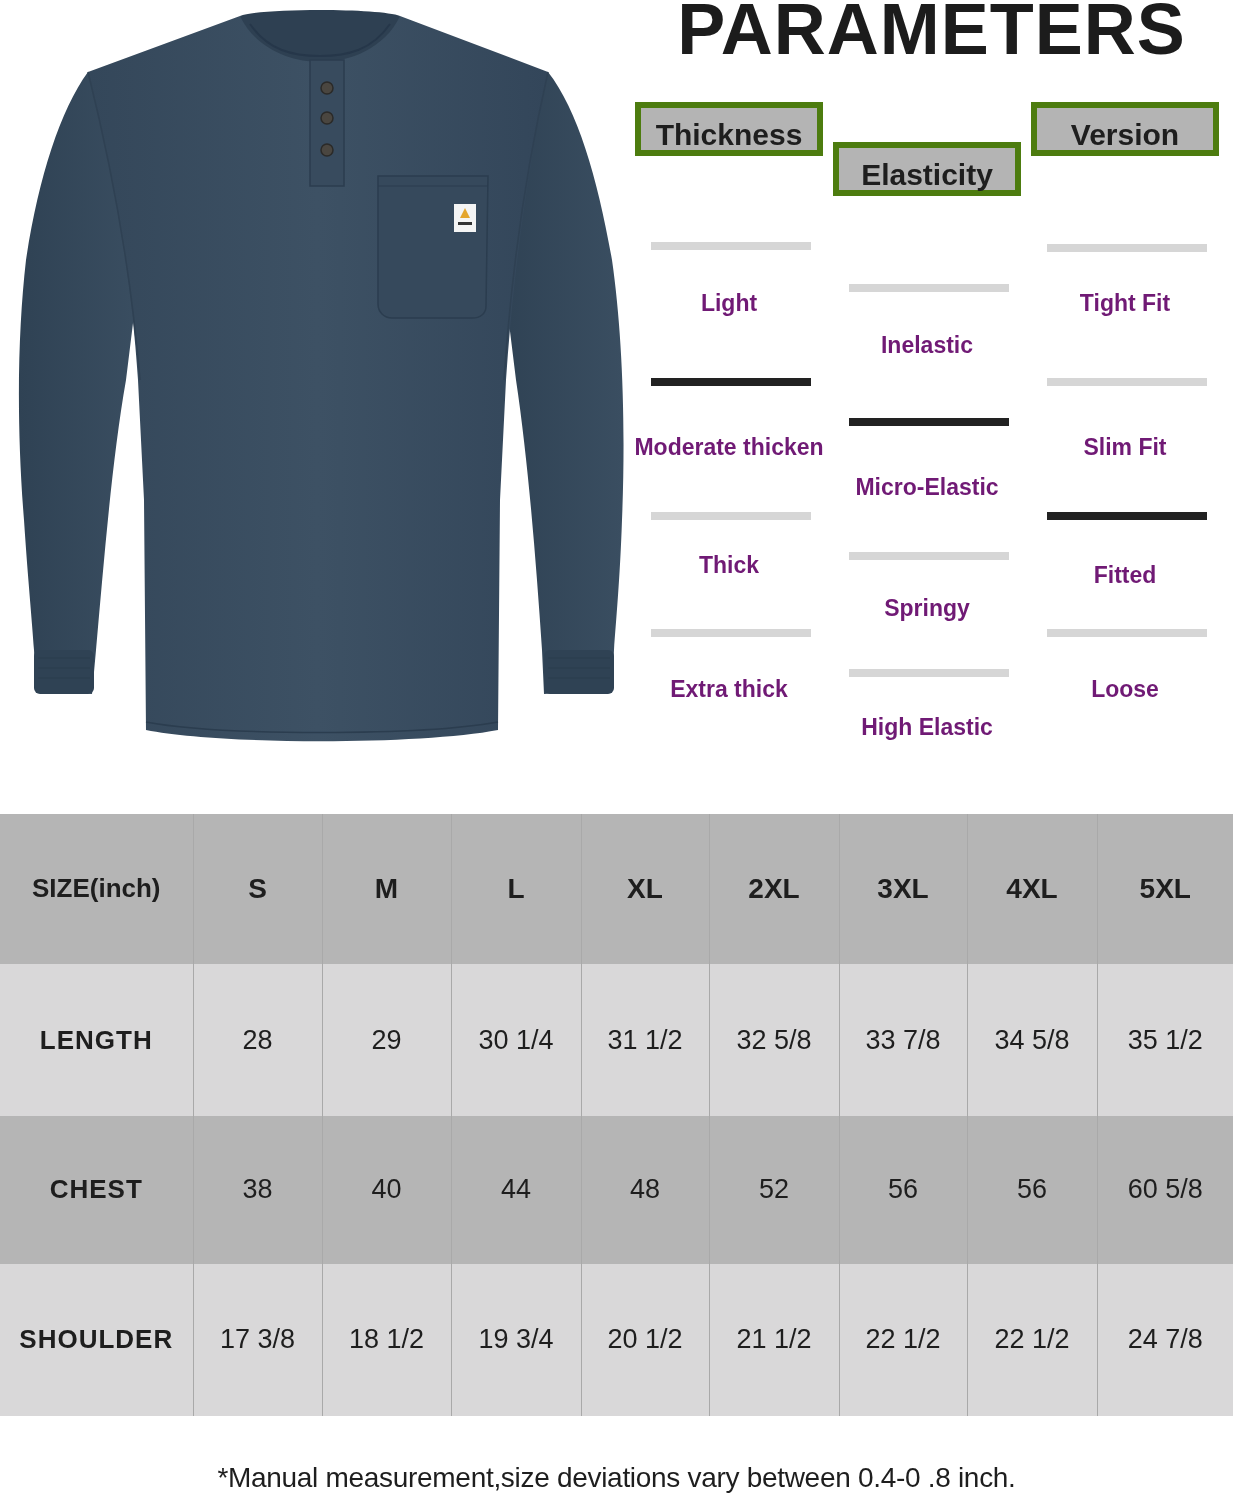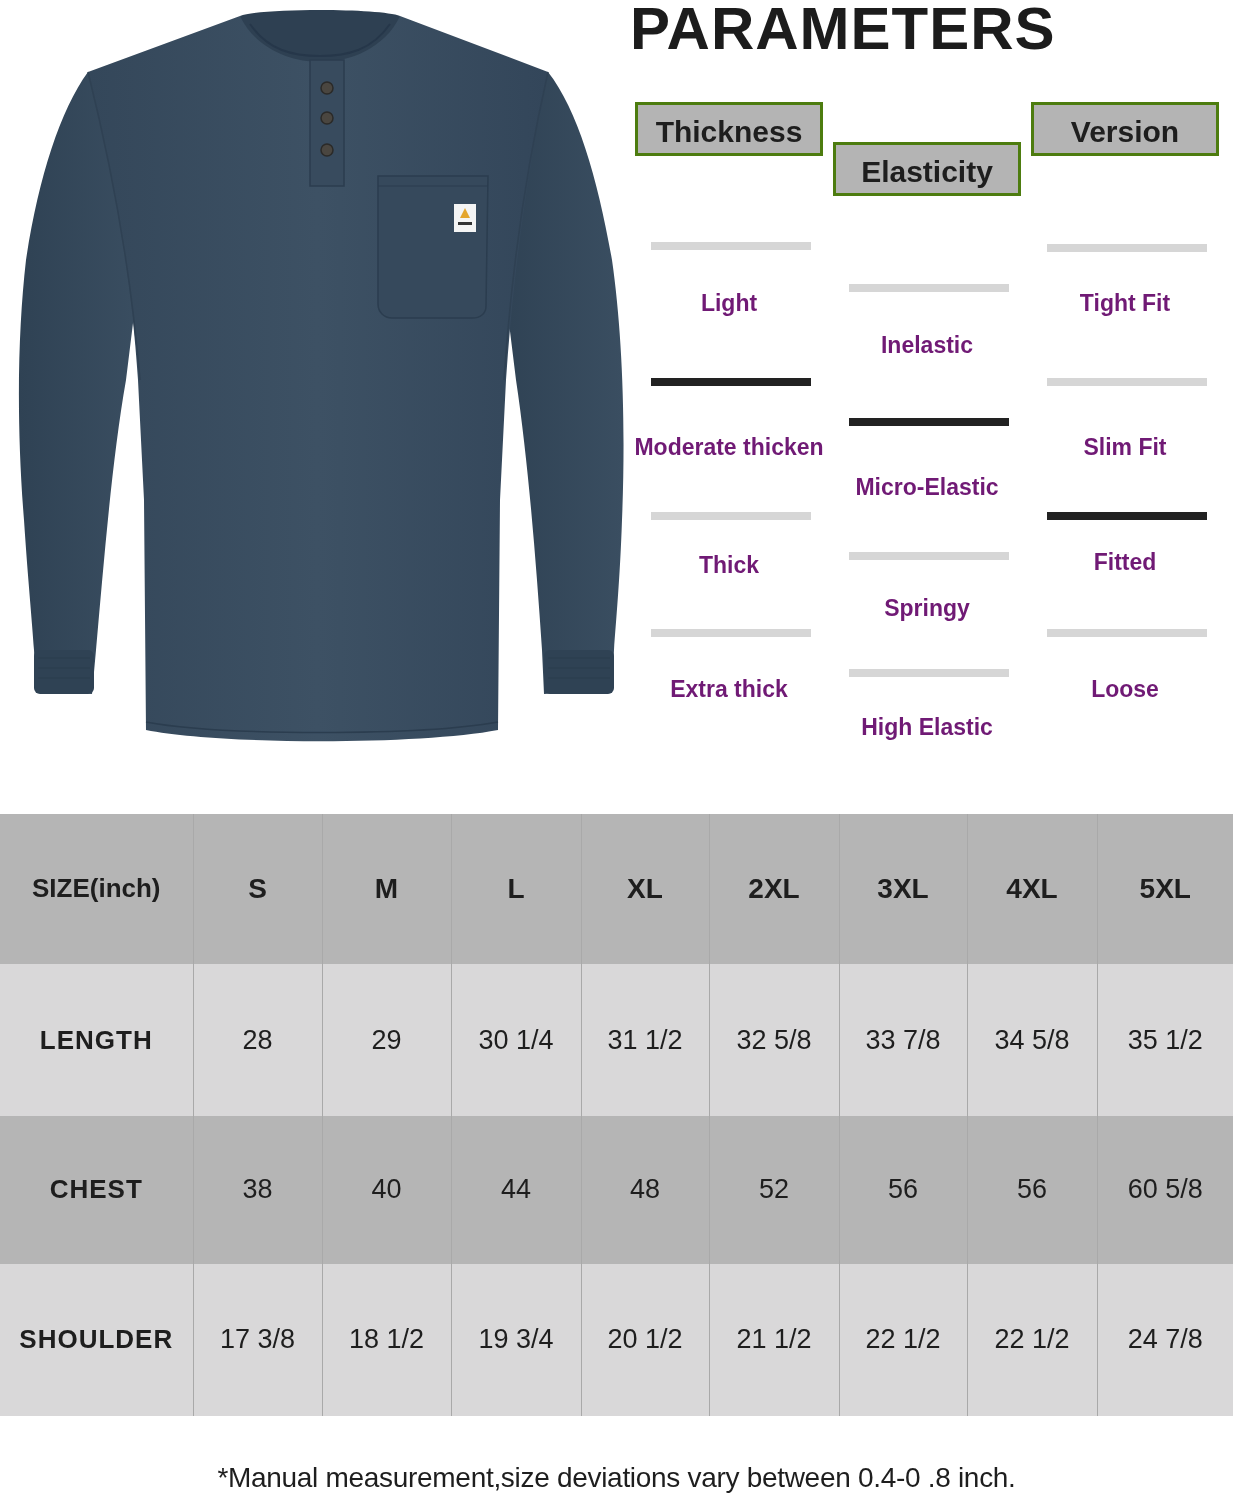--- a/index.html
+++ b/index.html
@@ -6,31 +6,31 @@
     html, body { width: 1233px; height: 1500px; background: #ffffff; overflow: hidden; }
     body { position: relative; font-family: "Liberation Sans", sans-serif; color: #1e1e1e; }
 
     
     .shirt-wrap { position: absolute; left: 0; top: 0; width: 640px; height: 760px; }
     .shirt-wrap svg { width: 640px; height: 760px; display: block; }
 
     
     .params-title {
       position: absolute; left: 630px; top: 0; width: 603px; height: 58px;
-      font-weight: bold; font-size: 60px; line-height: 58px;
+      text-align: center; font-weight: bold; font-size: 72px; line-height: 58px;
       letter-spacing: 1px; color: #1c1c1c;
     }
     .param-col { position: absolute; top: 102px; width: 188px; }
     .param-col.c0 { left: 635px; }
     .param-col.c1 { left: 833px; margin-top: 40px; }
     .param-col.c2 { left: 1031px; }
     .param-head {
       height: 54px; background: #b4b4b4; text-align: center;
       font-weight: bold; font-size: 30px; line-height: 54px; color: #1e1e1e;
-      border: 3px solid #4d7c0f;
+      border: 6px solid #4d7c0f;
     }
     .opt { position: absolute; left: 0; width: 188px; }
     .opt .bar {
       position: absolute; left: 16px; width: 160px; height: 8px; background: #d6d6d6;
     }
     .opt .bar.active { background: #222222; }
     .opt .label {
       position: absolute; left: -10px; width: 208px; text-align: center;
       font-weight: bold; font-size: 23px; color: #701a75; white-space: nowrap;
     }
@@ -154,21 +154,21 @@
   <div class="opt" style="top:142px">
     <div class="bar"></div>
     <div class="label" style="top:46px">Tight Fit</div>
   </div>
   <div class="opt" style="top:276px">
     <div class="bar"></div>
     <div class="label" style="top:56px">Slim Fit</div>
   </div>
   <div class="opt" style="top:410px">
     <div class="bar active"></div>
-    <div class="label" style="top:37px">Fitted</div>
+    <div class="label" style="top:50px">Fitted</div>
   </div>
   <div class="opt" style="top:527px">
     <div class="bar"></div>
     <div class="label" style="top:47px">Loose</div>
   </div>
 </div>
 
 <table class="size-table">
   <colgroup>
     <col style="width:193px">

